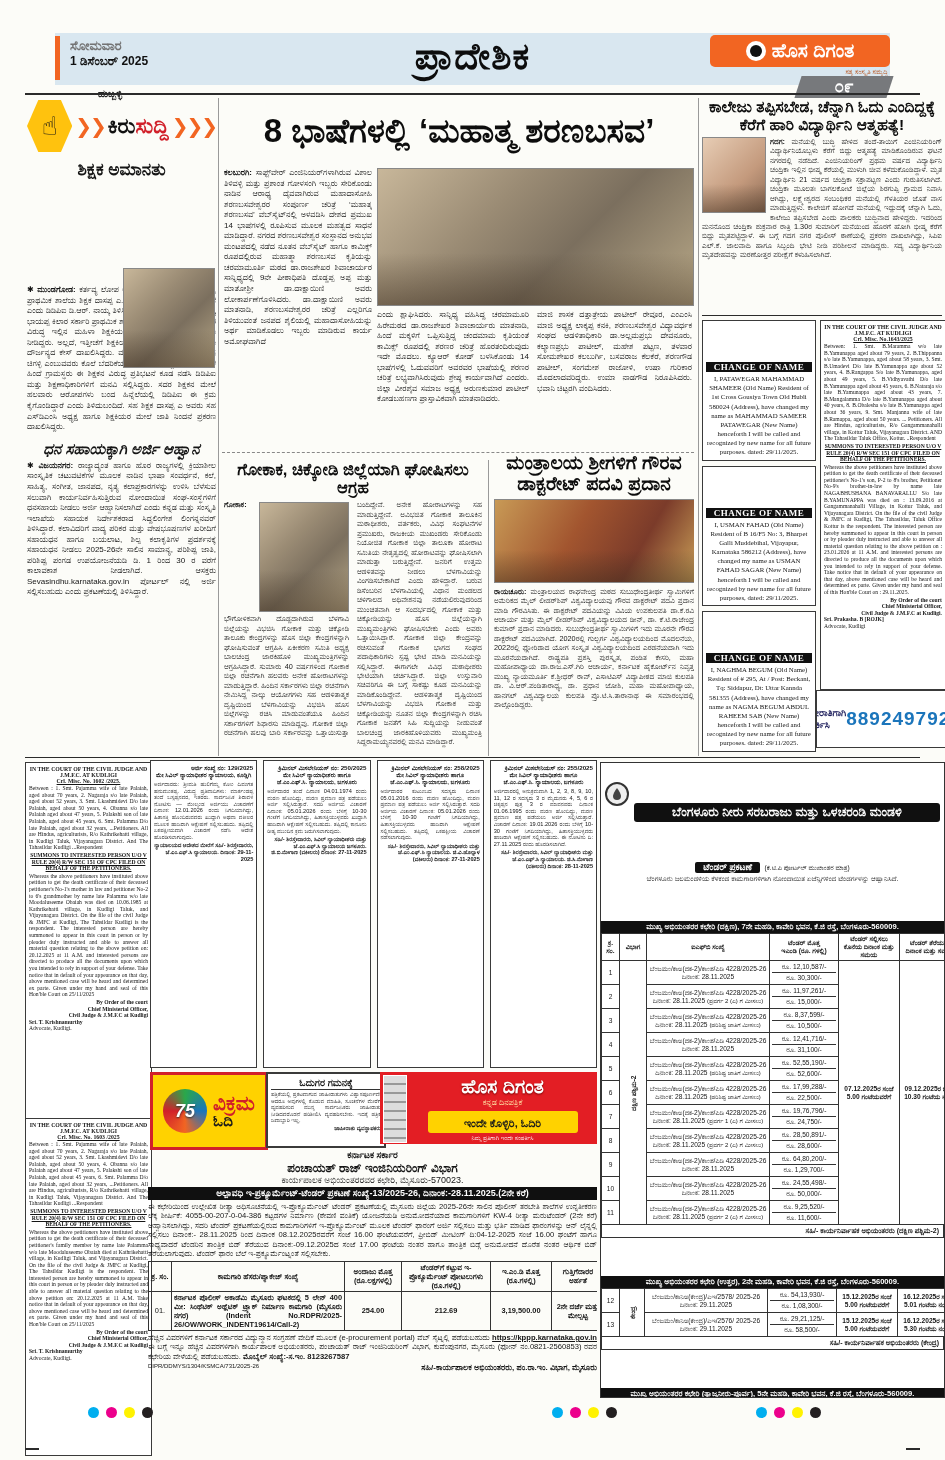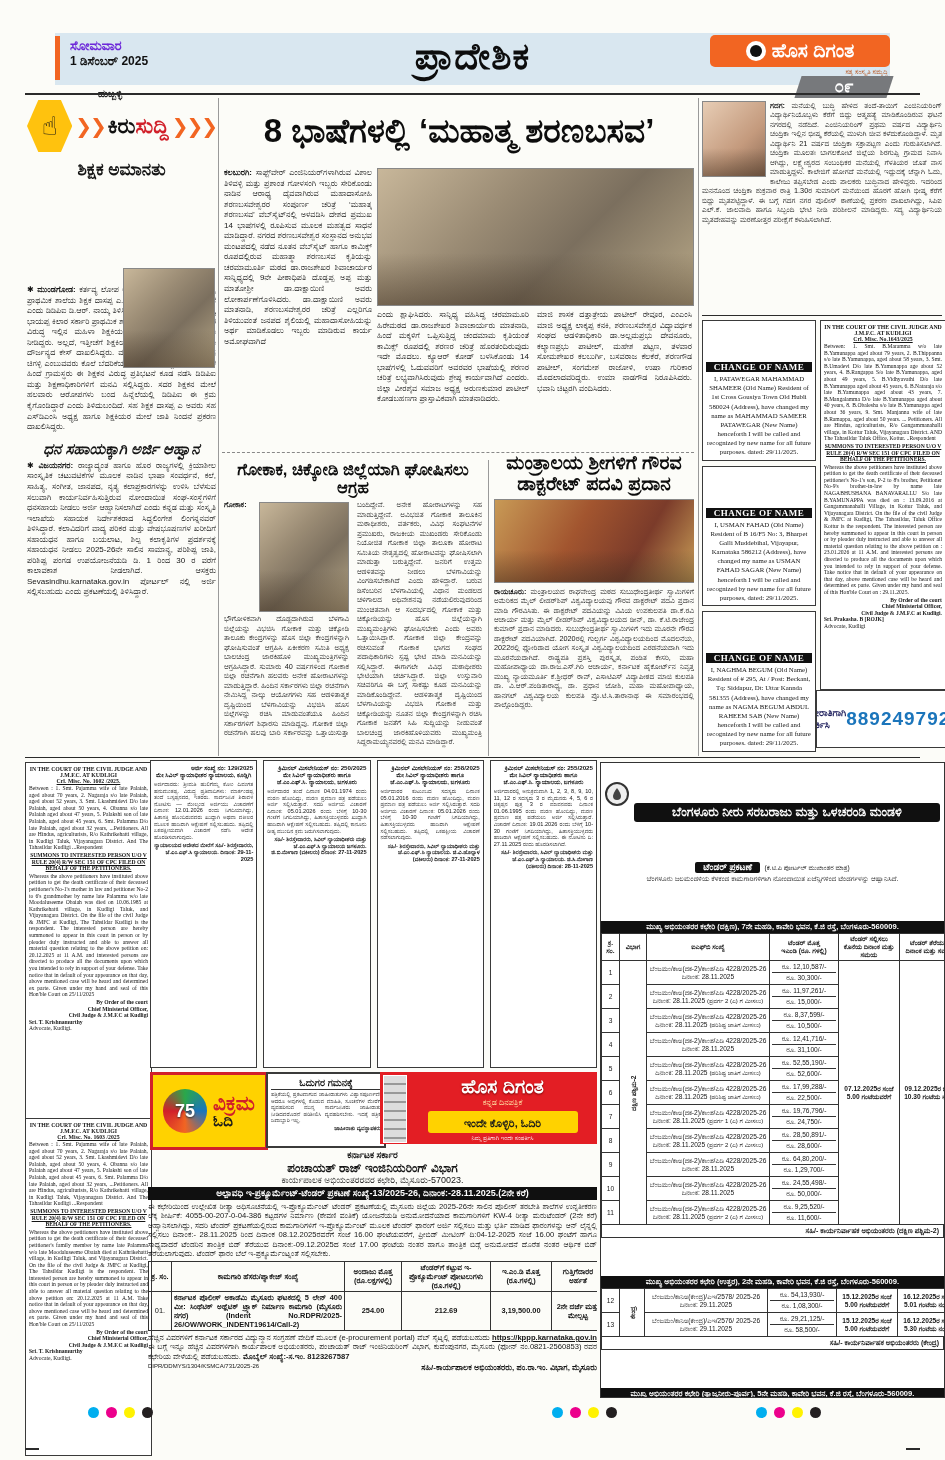--- a/index.html
+++ b/index.html
@@ -30,21 +30,21 @@
   .sigline{font-size:7px;font-weight:bold;text-align:right;padding:2px 4px;border:1px solid #333;border-top:none;background:#fff;}
 </style>
 </head>
 <body>
 
 <div class="page">
 
   <div class="abs" style="left:55px;top:33px;width:835px;height:52px;background:#d9e7f0;"></div>
   <div class="abs" style="left:55px;top:36px;width:5px;height:44px;background:#f26522;"></div>
   <div class="abs" style="left:70px;top:38px;width:150px;">
-    <div class="b" style="font-size:13px;color:#6d28d9;">ಸೋಮವಾರ</div>
+    <div class="b" style="font-size:13px;color:#737373;">ಸೋಮವಾರ</div>
     <div class="b" style="font-size:12px;color:#111;">1 ಡಿಸೆಂಬರ್ 2025</div>
   </div>
   <div class="abs b" style="left:98px;top:88px;font-size:10px;color:#222;">ಹುಬ್ಬಳ್ಳಿ</div>
   <div class="abs c headline" style="left:300px;top:36px;width:345px;font-size:37px;letter-spacing:1px;">ಪ್ರಾದೇಶಿಕ</div>
   <div class="abs" style="left:710px;top:35px;width:180px;height:32px;background:#f26522;border-radius:5px;display:flex;align-items:center;justify-content:center;gap:6px;">
     <span style="width:20px;height:20px;border-radius:50%;background:#fff;display:inline-flex;align-items:center;justify-content:center;">
       <span style="width:12px;height:12px;border-radius:50%;background:#111;display:inline-block;"></span>
     </span>
     <span class="b" style="color:#fff;font-size:19px;">ಹೊಸ ದಿಗಂತ</span>
   </div>
@@ -111,20 +111,21 @@
   <div class="abs" style="left:494px;top:452px;width:200px;height:304px;overflow:hidden;">
     <div class="c headline" style="font-size:19px;line-height:1.12;">ಮಂತ್ರಾಲಯ ಶ್ರೀಗಳಿಗೆ ಗೌರವ ಡಾಕ್ಟರೇಟ್ ಪದವಿ ಪ್ರದಾನ</div>
     <div class="photo" style="width:200px;height:82px;margin-top:4px;background:linear-gradient(120deg,#c89a56,#a2552f 40%,#7b3b2a 70%,#caa058);"></div>
     <p class="body-s j" style="margin:4px 0 0;">
       <span class="b">ರಾಯಚೂರು:</span>
       <span>ಮಂತ್ರಾಲಯದ ರಾಘವೇಂದ್ರ ಮಠದ ಸುಬುಧೇಂದ್ರತೀರ್ಥ ಸ್ವಾಮಿಗಳಿಗೆ ಅಮೆರಿಕದ ಮೈಲ್ ಲೀಡರ್‌ಶಿಪ್ ವಿಶ್ವವಿದ್ಯಾಲಯವು ಗೌರವ ಡಾಕ್ಟರೇಟ್ ಪದವಿ ಪ್ರದಾನ ಮಾಡಿ ಗೌರವಿಸಿತು. ಈ ಡಾಕ್ಟರೇಟ್ ಪದವಿಯನ್ನು ವಿವಿಯ ಉಪಕುಲಪತಿ ಡಾ.ಕೆ.ರವಿ ಆಚಾರ್ಯ ಮತ್ತು ಮೈಲ್ ಲೀಡರ್‌ಶಿಪ್ ವಿಶ್ವವಿದ್ಯಾಲಯದ ಡೀನ್, ಡಾ. ಕೆ.ಟಿ.ರಾಜೇಂದ್ರ ಕುಮಾರ್ ಪ್ರದಾನ ಮಾಡಿದರು. ಸುಬುಧೇಂದ್ರತೀರ್ಥ ಸ್ವಾಮಿಗಳಿಗೆ ಇದು ಮೂರನೇ ಗೌರವ ಡಾಕ್ಟರೇಟ್ ಪದವಿಯಾಗಿದೆ. 2020ರಲ್ಲಿ ಗುಲ್ಬರ್ಗ ವಿಶ್ವವಿದ್ಯಾಲಯದಿಂದ ಮೊದಲನೆಯ, 2022ರಲ್ಲಿ ಫ್ಲೋರಿಡಾದ ಯೋಗ ಸಂಸ್ಕೃತ ವಿಶ್ವವಿದ್ಯಾಲಯದಿಂದ ಎರಡನೆಯದಾಗಿ ಇದು ಮೂರನೆಯದಾಗಿದೆ. ರಾಷ್ಟ್ರಪತಿ ಪ್ರಶಸ್ತಿ ಪುರಸ್ಕೃತ, ಪಂಡಿತ ಕೇಸರಿ, ಮಹಾ ಮಹೋಪಾಧ್ಯಾಯ ಡಾ.ರಾಜ.ಎಸ್.ಗಿರಿ ಆಚಾರ್ಯ, ಕರ್ನಾಟಕ ಹೈಕೋರ್ಟ್‌ನ ನಿವೃತ್ತ ಮುಖ್ಯ ನ್ಯಾಯಮೂರ್ತಿ ಕೆ.ಶ್ರೀಧರ್ ರಾವ್, ಎಸಾಟಿಎಸ್ ವಿದ್ಯಾಪೀಠದ ಮಾಜಿ ಕುಲಪತಿ ಡಾ. ವಿ.ಆರ್.ಪಂಡಿತಾರಾಧ್ಯ, ಡಾ. ಪ್ರಧಾನ ಜೋಶಿ, ಮಹಾ ಮಹೋಪಾಧ್ಯಾಯ, ಹಾನಗಲ್ ವಿಶ್ವವಿದ್ಯಾಲಯ ಕುಲಪತಿ ಪ್ರೊ.ಟಿ.ಸಿ.ತಾರಾನಾಥ ಈ ಸಮಾರಂಭದಲ್ಲಿ ಪಾಲ್ಗೊಂಡಿದ್ದರು.</span>
     </p>
   </div>
 
   <div class="abs" style="left:702px;top:98px;width:240px;height:216px;overflow:hidden;">
+    <div class="c headline" style="font-size:15.5px;line-height:1.15;">ಕಾಲೇಜು ತಪ್ಪಿಸಬೇಡ, ಚೆನ್ನಾಗಿ ಓದು ಎಂದಿದ್ದಕ್ಕೆ ಕೆರೆಗೆ ಹಾರಿ ವಿದ್ಯಾರ್ಥಿನಿ ಆತ್ಮಹತ್ಯೆ!</div>
     <div class="photo" style="width:62px;height:74px;float:left;margin:3px 4px 2px 0;background:linear-gradient(135deg,#e7cdb5,#c49a7d 60%,#8d6b55);"></div>
     <p class="body-s j" style="margin:3px 0 0;">
       <span class="b">ಗದಗ:</span>
       <span>ಮನೆಯಲ್ಲಿ ಬುದ್ಧಿ ಹೇಳಿದ ತಂದೆ-ತಾಯಿಗೆ ಎಂಜಿನಿಯರಿಂಗ್ ವಿದ್ಯಾರ್ಥಿನಿಯೊಬ್ಬಳು ಕೆರೆಗೆ ಬಿದ್ದು ಆತ್ಮಹತ್ಯೆ ಮಾಡಿಕೊಂಡಿರುವ ಘಟನೆ ನಗರದಲ್ಲಿ ನಡೆದಿದೆ. ಎಂಜಿನಿಯರಿಂಗ್ ಪ್ರಥಮ ವರ್ಷದ ವಿದ್ಯಾರ್ಥಿನಿ ಚಂದ್ರಿಕಾ ಇಲ್ಲಿನ ಭೀಷ್ಮ ಕೆರೆಯಲ್ಲಿ ಮುಳುಗಿ ಜೀವ ಕಳೆದುಕೊಂಡಿದ್ದಾಳೆ. ಮೃತ ವಿದ್ಯಾರ್ಥಿನಿ 21 ವರ್ಷದ ಚಂದ್ರಿಕಾ ಸಕ್ರಾಪಟ್ಟಣ ಎಂದು ಗುರುತಿಸಲಾಗಿದೆ. ಚಂದ್ರಿಕಾ ಮೂಲತಃ ಬಾಗಲಕೋಟೆ ಜಿಲ್ಲೆಯ ಶಿರಗುಪ್ಪಿ ಗ್ರಾಮದ ನಿವಾಸಿ ಆಗಿದ್ದು, ಲಕ್ಷ್ಮೇಶ್ವರದ ಸಂಬಂಧಿಕರ ಮನೆಯಲ್ಲಿ ಗೆಳತಿಯರ ಜೊತೆ ವಾಸ ಮಾಡುತ್ತಿದ್ದಳು. ಕಾಲೇಜಿಗೆ ಹೋಗದೆ ಮನೆಯಲ್ಲಿ ಇದ್ದುದಕ್ಕೆ ಚೆನ್ನಾಗಿ ಓದು, ಕಾಲೇಜು ತಪ್ಪಿಸಬೇಡ ಎಂದು ಪಾಲಕರು ಬುದ್ಧಿವಾದ ಹೇಳಿದ್ದರು. ಇದರಿಂದ ಮನನೊಂದ ಚಂದ್ರಿಕಾ ಶುಕ್ರವಾರ ರಾತ್ರಿ 1.30ರ ಸುಮಾರಿಗೆ ಮನೆಯಿಂದ ಹೊರಗೆ ಹೋಗಿ ಭೀಷ್ಮ ಕೆರೆಗೆ ಬಿದ್ದು ಮೃತಪಟ್ಟಿದ್ದಾಳೆ. ಈ ಬಗ್ಗೆ ಗದಗ ನಗರ ಪೊಲೀಸ್ ಠಾಣೆಯಲ್ಲಿ ಪ್ರಕರಣ ದಾಖಲಾಗಿದ್ದು, ಸಿಪಿಐ ಎಲ್.ಕೆ. ಜಾಲವಾದಿ ಹಾಗೂ ಸಿಬ್ಬಂದಿ ಭೇಟಿ ನೀಡಿ ಪರಿಶೀಲನೆ ಮಾಡಿದ್ದರು. ಸದ್ಯ ವಿದ್ಯಾರ್ಥಿನಿಯ ಮೃತದೇಹವನ್ನು ಮರಣೋತ್ತರ ಪರೀಕ್ಷೆಗೆ ಕಳುಹಿಸಲಾಗಿದೆ.</span>
     </p>
   </div>
   <div class="abs rule" style="left:702px;top:315px;width:240px;height:1px;"></div>
 
   <div class="abs" style="left:702px;top:320px;width:114px;">
     <div class="boxed serif" style="margin-bottom:5px;">
@@ -205,21 +206,21 @@
     </div>
     <div class="boxed" style="flex:1;">
       <div class="r b" style="font-size:6.2px;">ಕ್ರಿಮಿನಲ್ ಮಿಸಲೇನಿಯಸ್ ನಂ: 255/2025</div>
       <div class="c b" style="font-size:6px;">ಮೇ ಸಿವಿಲ್ ನ್ಯಾಯಾಧೀಶರು ಹಾಗೂ ಜೆ.ಎಂ.ಎಫ್.ಸಿ. ನ್ಯಾಯಾಲಯ, ಜಗಳೂರು</div>
       <p class="micro j" style="margin:2px 0;">ಅರ್ಜಿದಾರರಲ್ಲಿ ಅನುಕ್ರಮವಾಗಿ 1, 2, 3, 8, 9, 10, 11, 12 ರ ಸದಸ್ಯರು 3 ರ ಮೈದುನರು 4, 5, 6 ರ ಚಿಕ್ಕಪ್ಪನ ಪುತ್ರ 3 ರ ಮಾವನವರು ದಿನಾಂಕ 01.06.1995 ರಂದು ಮರಣ ಹೊಂದಿದ್ದು, ಮರಣ ಪ್ರಮಾಣ ಪತ್ರ ಪಡೆಯಲು ಅರ್ಜಿ ಸಲ್ಲಿಸಿರುತ್ತಾರೆ. ವಿಚಾರಣೆ ದಿನಾಂಕ: 19.01.2026 ರಂದು ಬೆಳಿಗ್ಗೆ 10-30 ಗಂಟೆಗೆ ನಿಗದಿಯಾಗಿದ್ದು, ಹಿತಾಸಕ್ತಿಯುಳ್ಳವರು ಹಾಜರಾಗಿ ಆಕ್ಷೇಪಣೆ ಸಲ್ಲಿಸಬಹುದು. ಈ ನೋಟಿಸು ದಿ: 27.11.2025 ರಂದು ಹೊರಡಿಸಲಾಗಿದೆ.</p>
       <div class="r micro b">ಸಹಿ/- ಶಿರಸ್ತೇದಾರರು, ಸಿವಿಲ್ ನ್ಯಾಯಾಧೀಶರು ಮತ್ತು ಜೆ.ಎಂ.ಎಫ್.ಸಿ ನ್ಯಾಯಾಲಯ. ಜಿ.ಸಿ.ಮೇಗಾಣ (ವಕೀಲರು) ದಿನಾಂಕ: 28-11-2025</div>
     </div>
   </div>
 
   <div class="abs" style="left:150px;top:1072px;width:112px;height:72px;background:#ffd200;border:3px solid #d1202a;display:flex;align-items:center;justify-content:center;gap:6px;overflow:hidden;">
-    <div style="width:44px;height:44px;border-radius:50%;background:conic-gradient(#2aa84a,#1b75bb,#f26522,#d1202a,#2aa84a);display:flex;align-items:center;justify-content:center;">
+    <div style="width:44px;height:44px;border-radius:50%;background:conic-gradient(#2aa84a,#1b75bb,#f26522,#d1202a,#2aa84a);display:flex;align-items:center;justify-content:center;font-style:italic;">
       <span class="b" style="color:#fff;font-size:18px;text-shadow:0 1px 2px #333;">75</span>
     </div>
     <div>
       <div class="b" style="color:#d1202a;font-size:20px;line-height:1;">ವಿಕ್ರಮ</div>
       <div class="b" style="color:#1a1a1a;font-size:15px;line-height:1.1;">ಓದಿ</div>
     </div>
   </div>
   <div class="abs boxed" style="left:266px;top:1072px;width:110px;height:66px;border-width:2px;">
     <div class="c b" style="font-size:9.5px;border-bottom:1px solid #333;">ಓದುಗರ ಗಮನಕ್ಕೆ</div>
     <p class="micro j" style="margin:1px 0;">ಪತ್ರಿಕೆಯಲ್ಲಿ ಪ್ರಕಟವಾಗುವ ಜಾಹೀರಾತುಗಳು ವಿಶ್ವಾಸಪೂರ್ಣವೇ ಆದರೂ ಅವುಗಳಲ್ಲಿ ಕೊಡುವ ಮಾಹಿತಿ, ಸೂಚನೆಗಳ ಮೇರೆಗೆ ವ್ಯವಹರಿಸುವ ಮುನ್ನ ಸಾರ್ವಜನಿಕರು ಜಾಹೀರಾತು ನೀಡಿದವರೊಡನೆ ಪರಿಶೀಲಿಸಿ ವ್ಯವಹರಿಸಬೇಕು. ಇದಕ್ಕೆ ಪತ್ರಿಕೆ ಜವಾಬ್ದಾರಿ ಇಲ್ಲ.</p>

